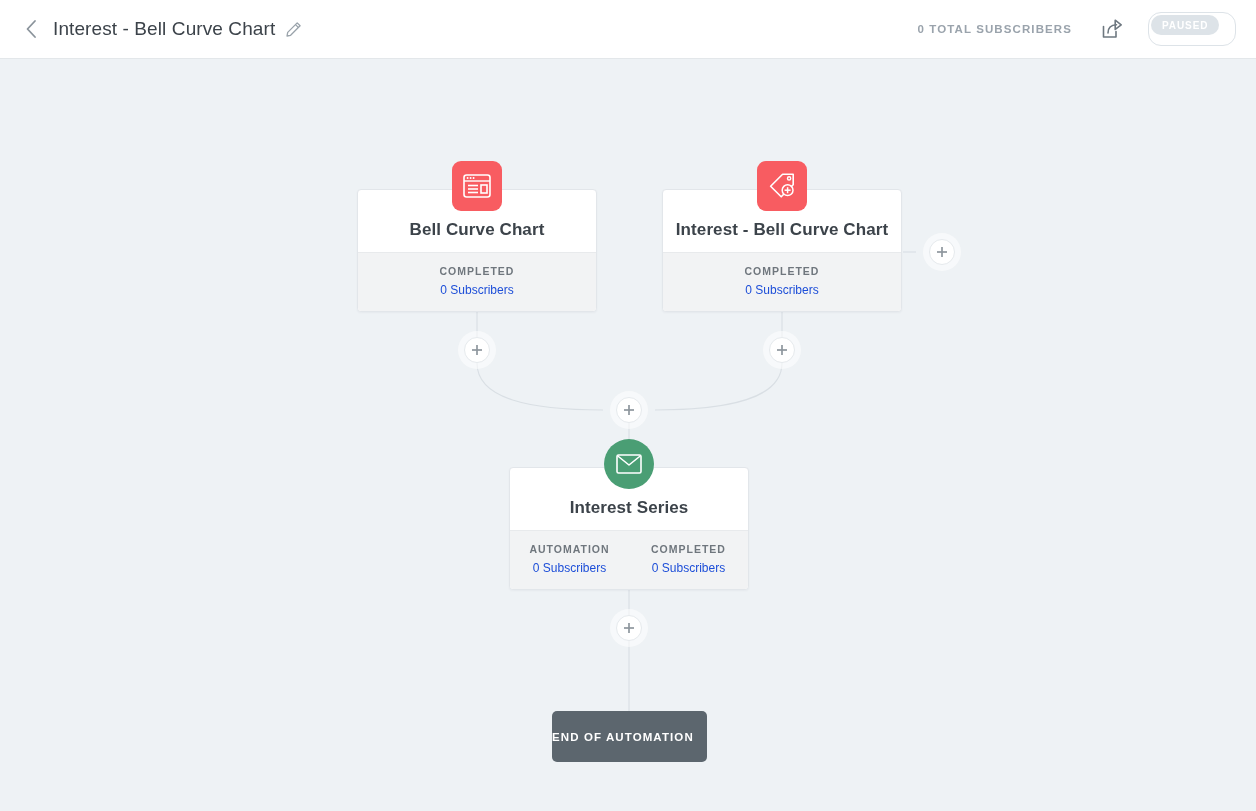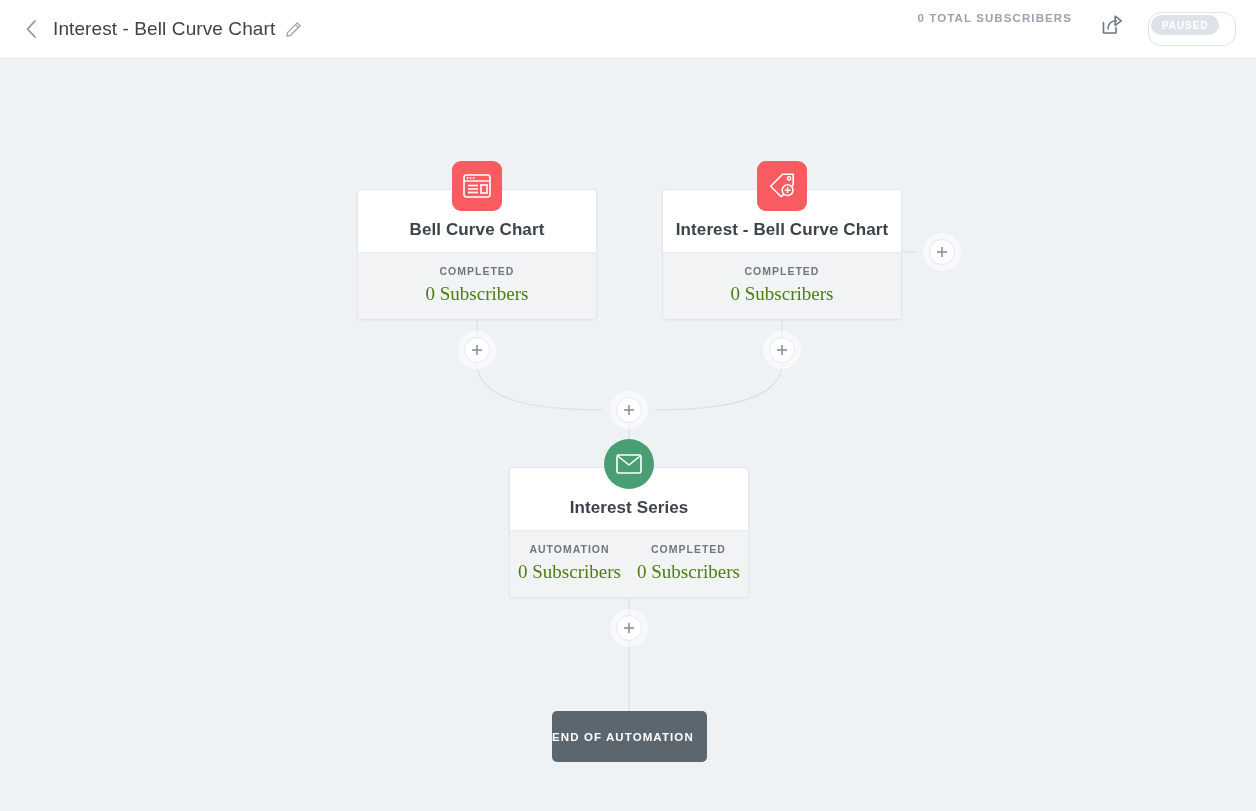--- a/index.html
+++ b/index.html
@@ -26,21 +26,21 @@
   .page-title {
     font-size: 19px; color: #3c434a; font-weight: 400;
     margin-left: 7px; letter-spacing: .1px; white-space: nowrap;
   }
   .edit-pencil {
     margin-left: 9px; width: 18px; height: 18px;
     display: flex; align-items: center; justify-content: center;
     cursor: pointer;
   }
   .header-right {
-    margin-left: auto; display: flex; 
+    margin-left: auto; display: flex; align-items: center;
     padding-right: 20px;
   }
   .subscriber-count {
     font-size: 11.5px; letter-spacing: 1.1px; font-weight: bold;
     color: #9aa3ac; white-space: nowrap;
   }
   .share-icon { margin-left: 26px; width: 26px; height: 26px;
     display:flex; align-items:center; justify-content:center; cursor: pointer; }
   .status-toggle {
     margin-left: 24px;
@@ -84,21 +84,21 @@
     border-top: 1px solid #e8eaec;
     border-radius: 0 0 4px 4px;
     display: flex; justify-content: center;
     padding: 12px 0 14px 0;
   }
   .stat { flex: 1; text-align: center; }
   .stat-label {
     font-size: 10.5px; font-weight: bold; letter-spacing: 1px;
     color: #6f767d; margin-bottom: 6px;
   }
-  .stat-value { font-size: 19px; color: #4d7c0f; font-family: Liberation Serif, serif; }
+  .stat-value { font-size: 12px; color: #1d4ed8; }
 
   
   .node-icon {
     position: absolute; top: -29px; left: 50%;
     transform: translateX(-50%);
     width: 50px; height: 50px;
     display: flex; align-items: center; justify-content: center;
     z-index: 3;
   }
   .icon-square { border-radius: 9px; }

